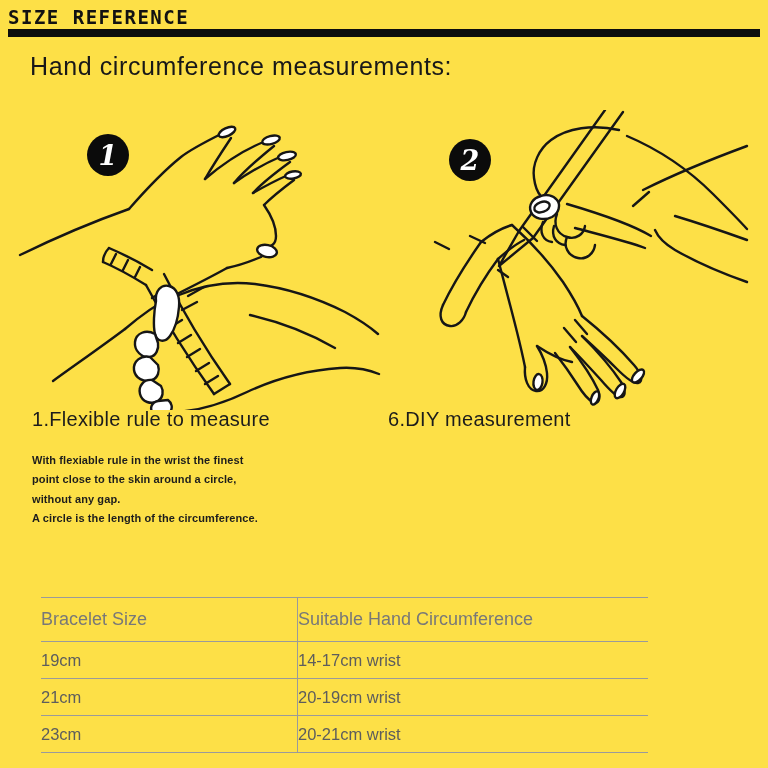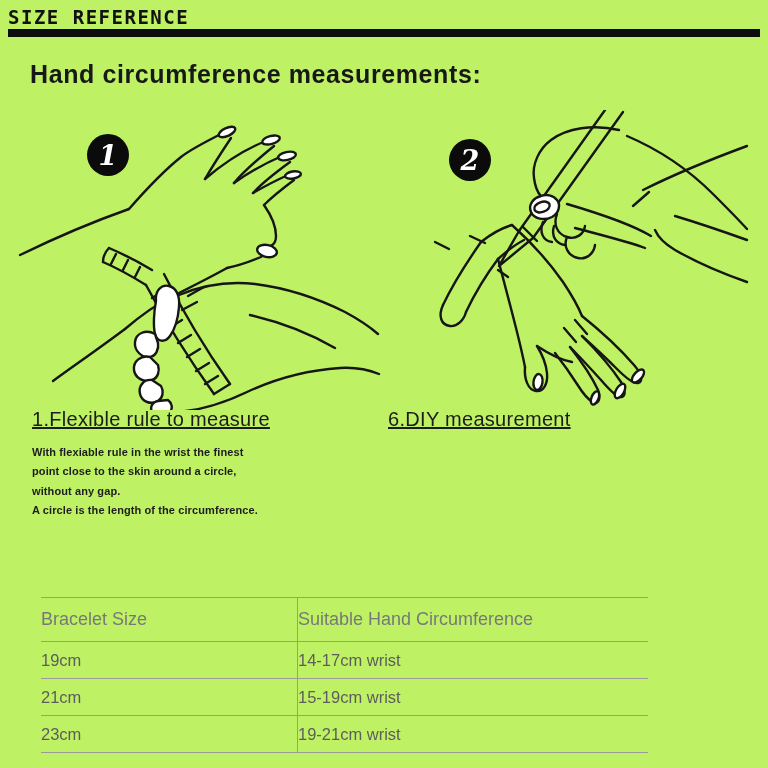--- a/index.html
+++ b/index.html
@@ -1,48 +1,48 @@
 <!DOCTYPE html>
 <html><head>
 <meta charset="utf-8">
 <style>
   html,body{margin:0;padding:0;background:#ffffff;}
   .screen{
-    position:relative;width:768px;height:768px;background:#bef264;
+    position:relative;width:768px;height:768px;background:#fde047;
     font-family:"Liberation Sans", sans-serif;color:#161616;overflow:hidden;
   }
   
   .banner-title{
     position:absolute;left:8px;top:6px;
     font-family:"DejaVu Sans Mono", monospace;font-size:19px;font-weight:600;
     letter-spacing:1.5px;color:#121212;white-space:nowrap;
   }
   .banner-bar{position:absolute;left:8px;top:29px;width:752px;height:8px;background:#0d0d0d;}
   
   .main-heading{
-    position:absolute;left:30px;top:60px;font-size:25px;font-weight:bold;
+    position:absolute;left:30px;top:52px;font-size:25px;font-weight:normal;
     letter-spacing:0.6px;color:#181818;white-space:nowrap;
   }
   
   .figure{position:absolute;}
   .figure svg{display:block;width:100%;height:100%;}
   .fig-1{left:15px;top:115px;width:370px;height:295px;}
   .fig-2{left:415px;top:110px;width:335px;height:300px;}
   .step-badge{
     position:absolute;width:42px;height:42px;border-radius:50%;background:#0b0b0b;
     color:#ffffff;font-family:"DejaVu Serif", serif;font-style:italic;font-weight:bold;
     font-size:27px;display:flex;align-items:center;justify-content:center;z-index:3;
   }
   .badge-1{left:87px;top:134px;}
   .badge-2{left:449px;top:139px;}
   
   .step-text{position:absolute;top:408px;width:352px;}
   .step-1{left:32px;}
   .step-2{left:388px;}
-  .step-title{font-size:20px;font-weight:normal;color:#1c1c1c;letter-spacing:0.3px;margin:0 0 12px 0;white-space:nowrap;text-decoration:underline;}
+  .step-title{font-size:20px;font-weight:normal;color:#1c1c1c;letter-spacing:0.3px;margin:0 0 20px 0;white-space:nowrap;}
   .step-body{font-size:11px;font-weight:bold;line-height:19.3px;color:#1d1d1d;white-space:pre-line;letter-spacing:0.1px;}
   
   .size-table{
     position:absolute;left:41px;top:597px;width:607px;border-collapse:collapse;
     color:#6e6e6e;table-layout:fixed;
   }
   .size-table th,.size-table td{
     border-bottom:1px solid #9a9a9a;text-align:left;font-weight:normal;padding:0;
   }
   .size-table thead th{border-top:1px solid #9a9a9a;height:43px;font-size:18px;color:#787878;}
@@ -174,22 +174,22 @@
         <th>Suitable Hand Circumference</th>
       </tr>
     </thead>
     <tbody>
       <tr>
         <td>19cm</td>
         <td>14-17cm wrist</td>
       </tr>
       <tr>
         <td>21cm</td>
-        <td>15-19cm wrist</td>
+        <td>20-19cm wrist</td>
       </tr>
       <tr>
         <td>23cm</td>
-        <td>19-21cm wrist</td>
+        <td>20-21cm wrist</td>
       </tr>
     </tbody>
   </table>
 
 </div>
 
 </body></html>

